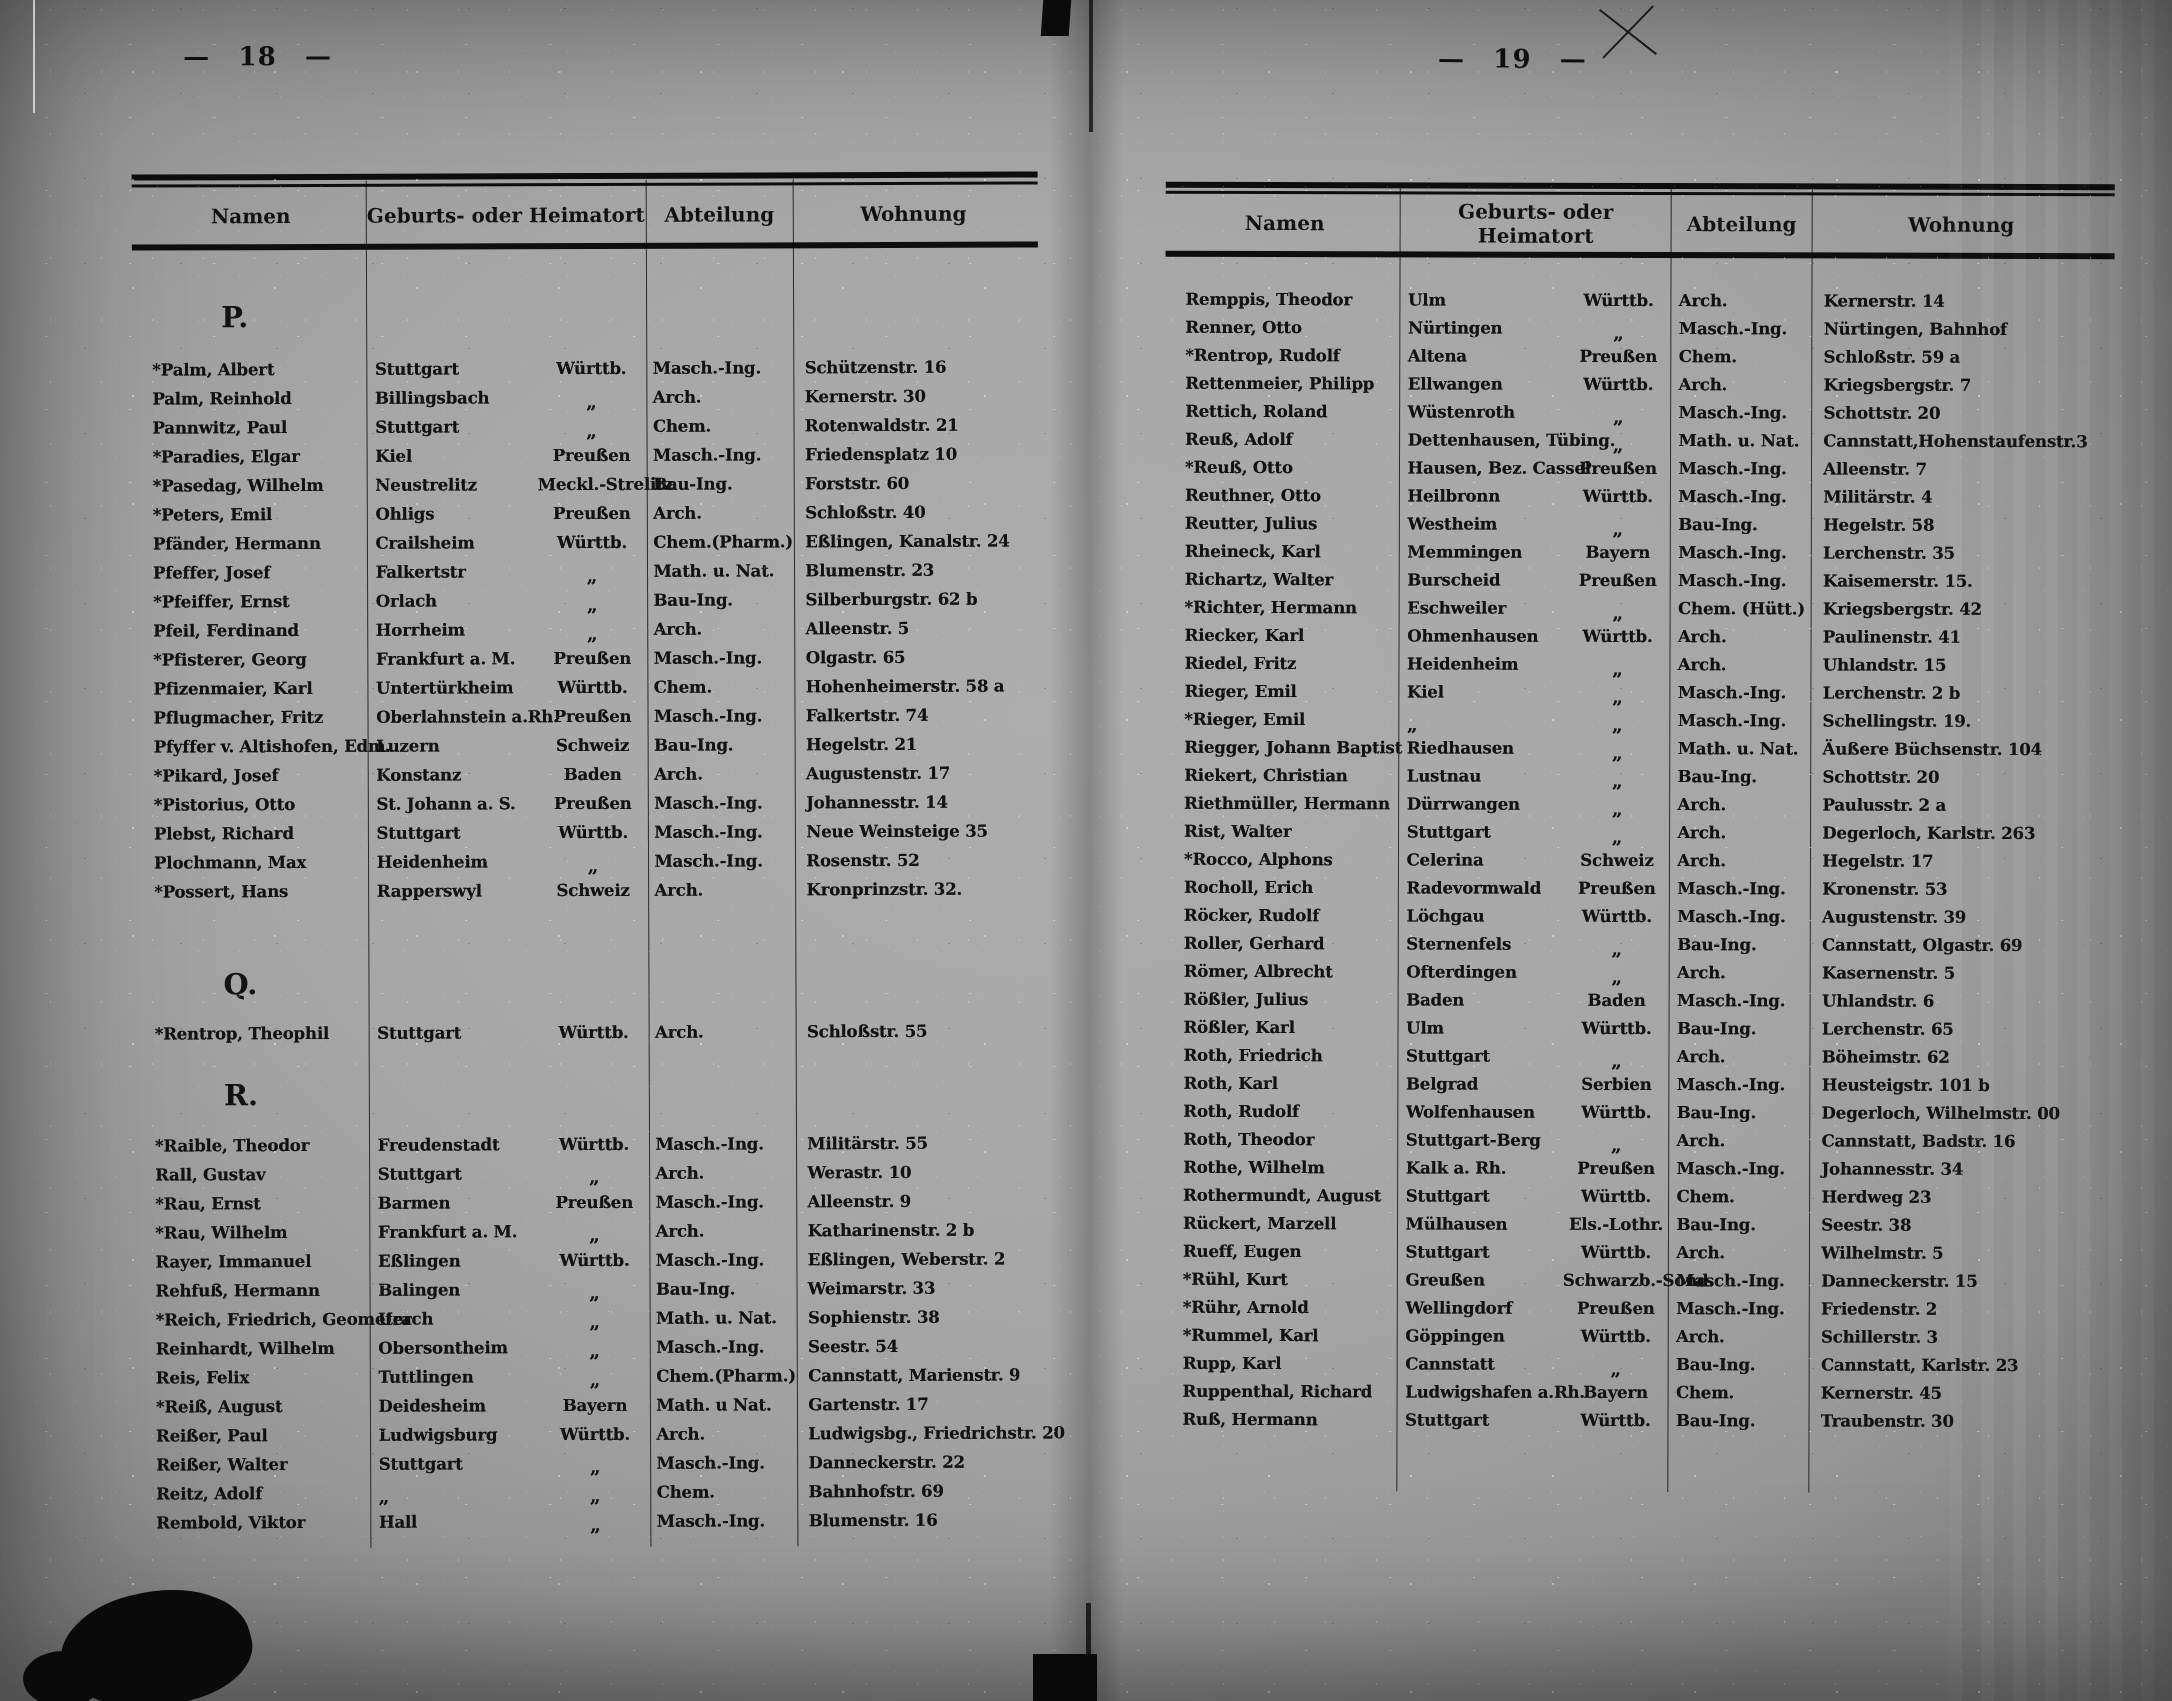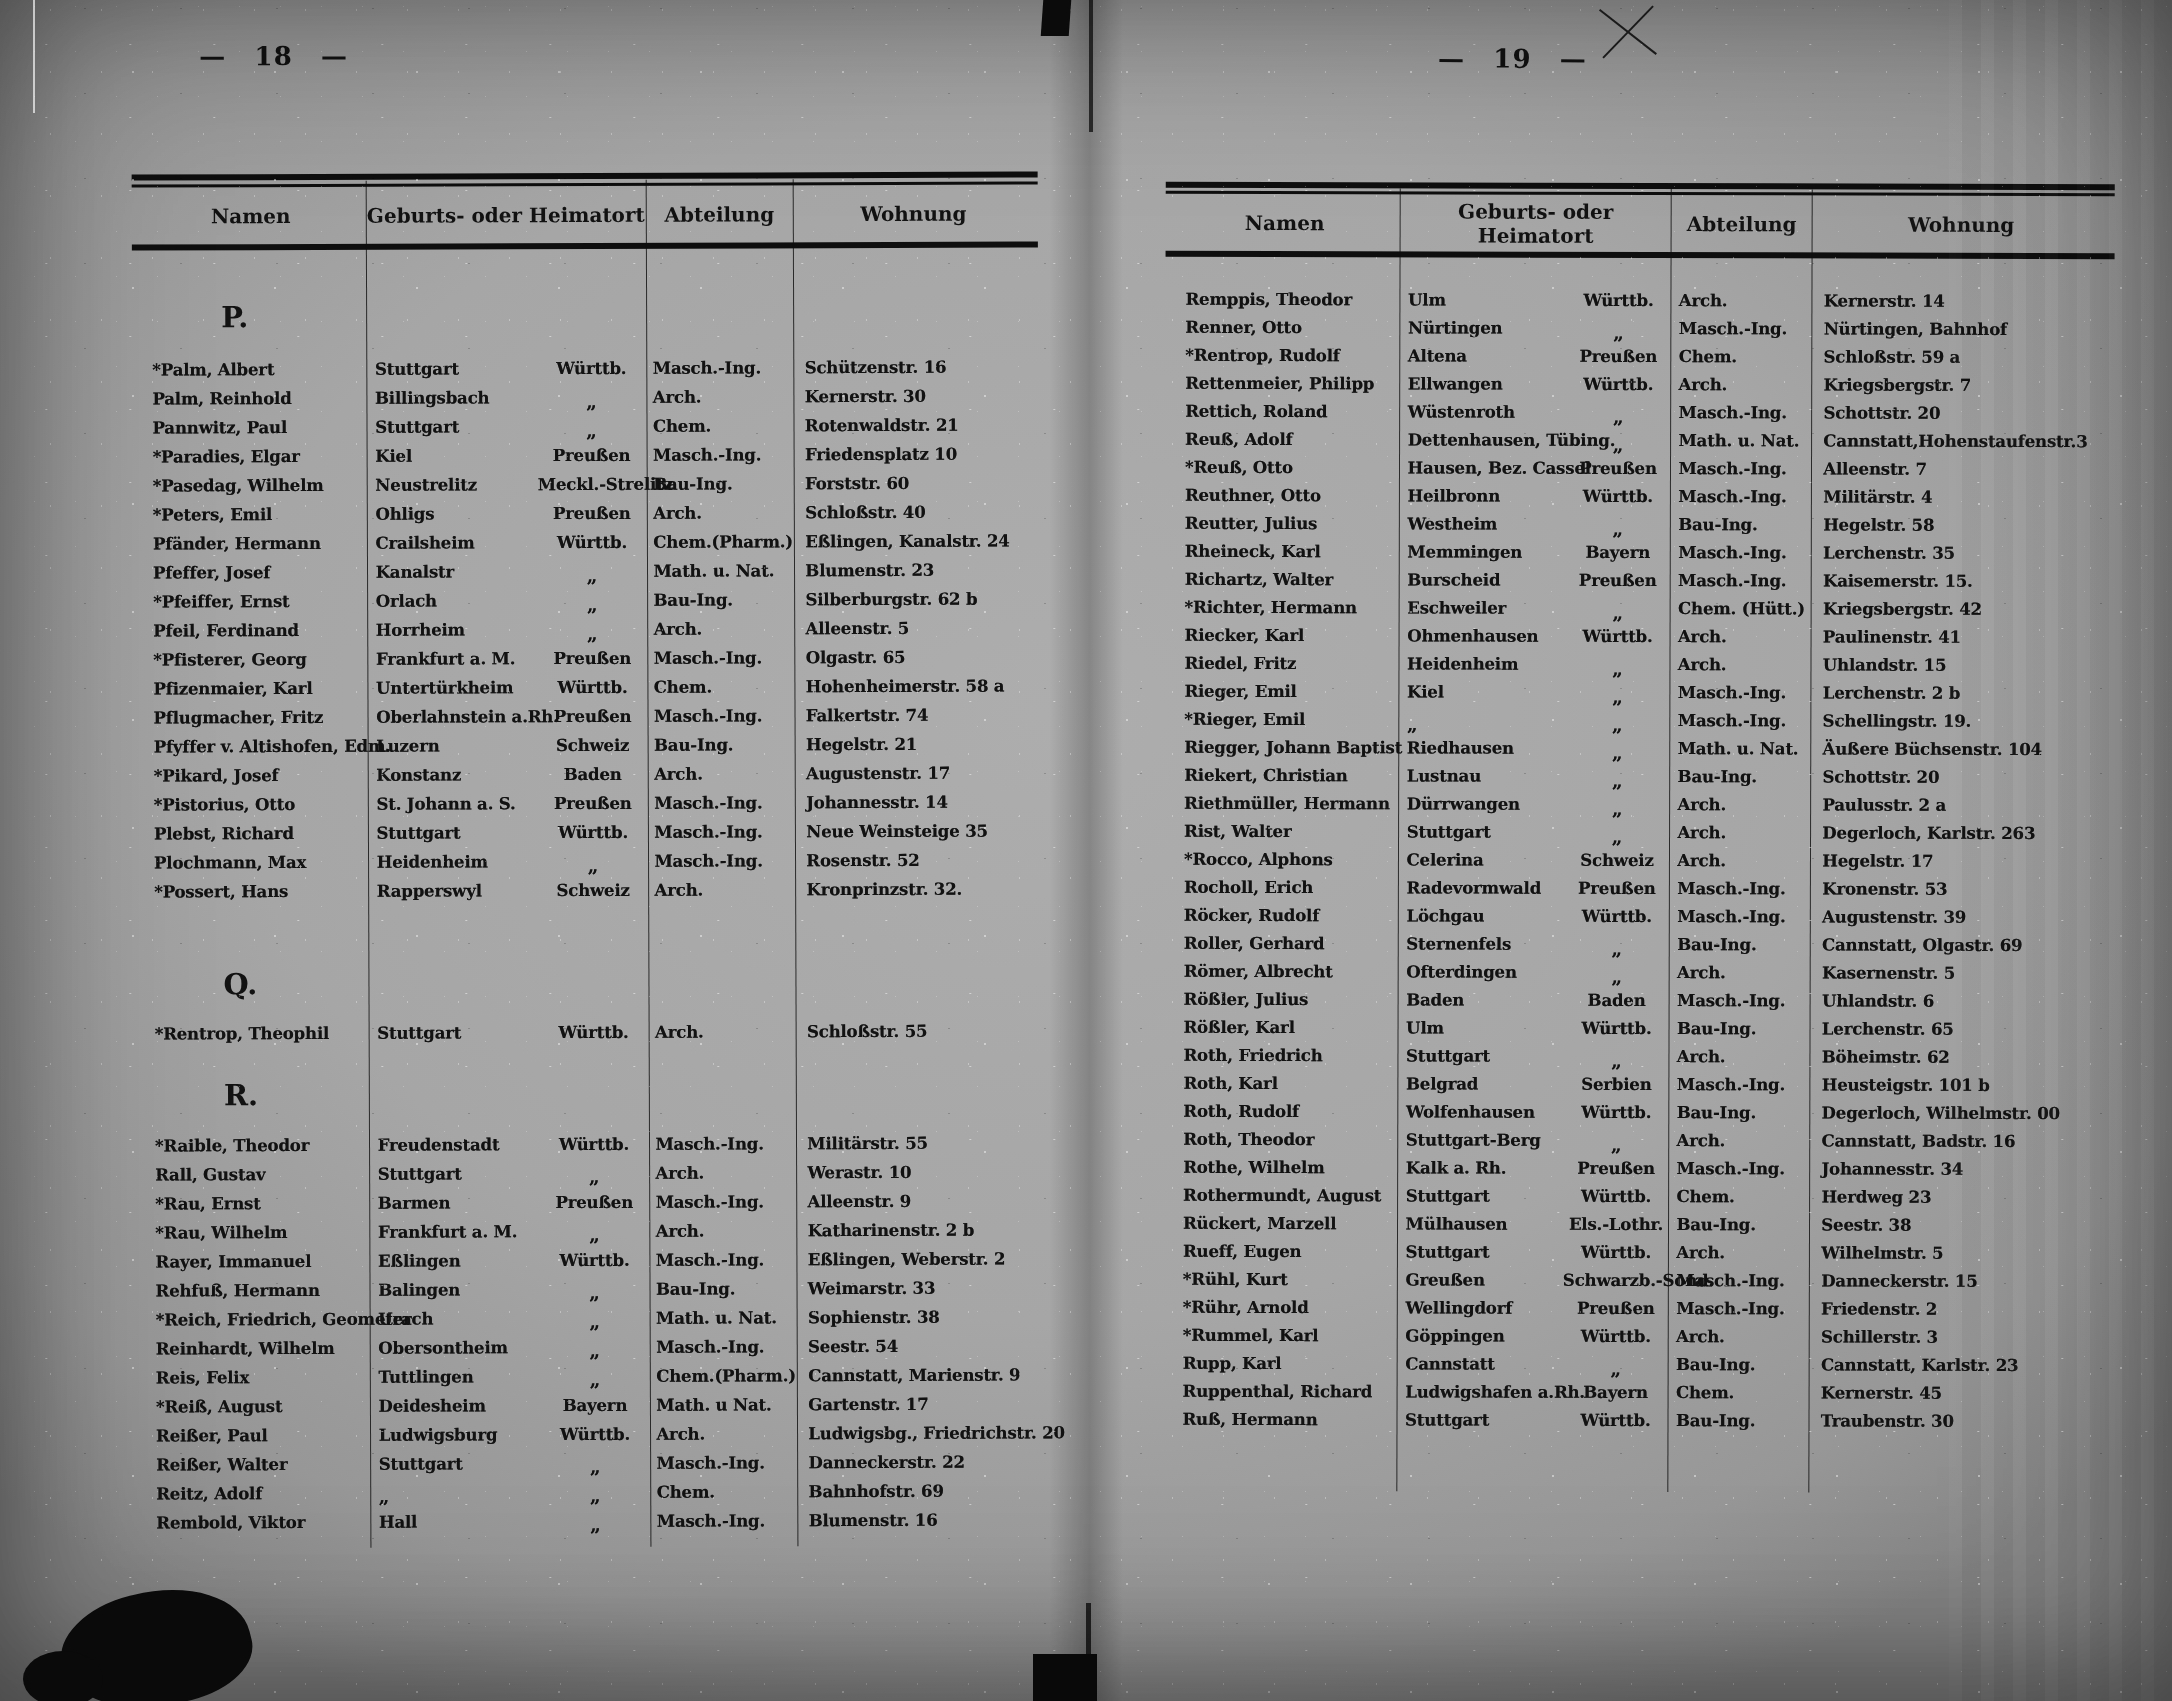--- a/index.html
+++ b/index.html
@@ -30,21 +30,21 @@
   .scratch-left{position:absolute;left:33px;top:0;width:1.8px;height:113px;background:rgba(255,255,255,.65);z-index:7;}
   .xmark{position:absolute;left:1592px;top:4.9px;width:67px;height:53px;z-index:7;}
   .xmark i{position:absolute;left:0;top:26px;width:72px;height:1.8px;background:#1a1a1a;display:block;}
   .xmark i:first-child{transform:rotate(38deg);}
   .xmark i:last-child{transform:rotate(-46deg);}
 
   .page{position:absolute;top:0;height:1702px;z-index:3;}
   .page-left{left:138px;width:898px;transform:rotate(-.2deg);}
   .page-right{left:1168px;width:941px;transform:rotate(.15deg);}
   .pageno{position:absolute;font-size:26px;font-weight:bold;letter-spacing:1.2px;white-space:nowrap;}
-  .page-left .pageno{top:40px;left:16px;width:245px;text-align:center;}
+  .page-left .pageno{top:40px;left:0;width:245px;text-align:center;}
   .page-right .pageno{top:44px;left:268px;width:245px;text-align:left;}
   .pageno .num{margin:0 28px;}
   .rule{position:absolute;left:-3.7px;right:-3.7px;background:#0e0e0e;}
   .page-left  .rule-a{top:173px;height:6.1px;} .page-left  .rule-b{top:183px;height:2.5px;}  .page-left  .rule-c{top:243px;height:5.5px;}
   .page-right .rule-a{top:183px;height:6.1px;} .page-right .rule-b{top:192px;height:2.5px;}  .page-right .rule-c{top:252px;height:5.5px;}
   .thead{position:absolute;display:grid;align-items:center;text-align:center;font-size:20px;font-weight:bold;}
   .page-left  .thead{top:188px;height:53px;left:0;right:0;grid-template-columns:230px 280px 147px 241px;}
   .page-right .thead{top:197px;height:53px;left:0;right:0;grid-template-columns:230px 272px 140px 299px;}
   .vline{position:absolute;width:1.2px;background:rgba(15,15,15,.82);z-index:1;}
   .page-left  .vline{top:180px;height:1367px;}
@@ -132,21 +132,21 @@
         </div>
         <div class="row">
           <span class="c c-name">Pfänder, Hermann</span>
           <span class="c c-ort">Crailsheim</span>
           <span class="c c-staat">Württb.</span>
           <span class="c c-abt">Chem.(Pharm.)</span>
           <span class="c c-adr">Eßlingen, Kanalstr. 24</span>
         </div>
         <div class="row">
           <span class="c c-name">Pfeffer, Josef</span>
-          <span class="c c-ort">Kanalstr</span>
+          <span class="c c-ort">Falkertstr</span>
           <span class="c c-staat ditto">„</span>
           <span class="c c-abt">Math. u. Nat.</span>
           <span class="c c-adr">Blumenstr. 23</span>
         </div>
         <div class="row">
           <span class="c c-name">*Pfeiffer, Ernst</span>
           <span class="c c-ort">Orlach</span>
           <span class="c c-staat ditto">„</span>
           <span class="c c-abt">Bau-Ing.</span>
           <span class="c c-adr">Silberburgstr. 62 b</span>

